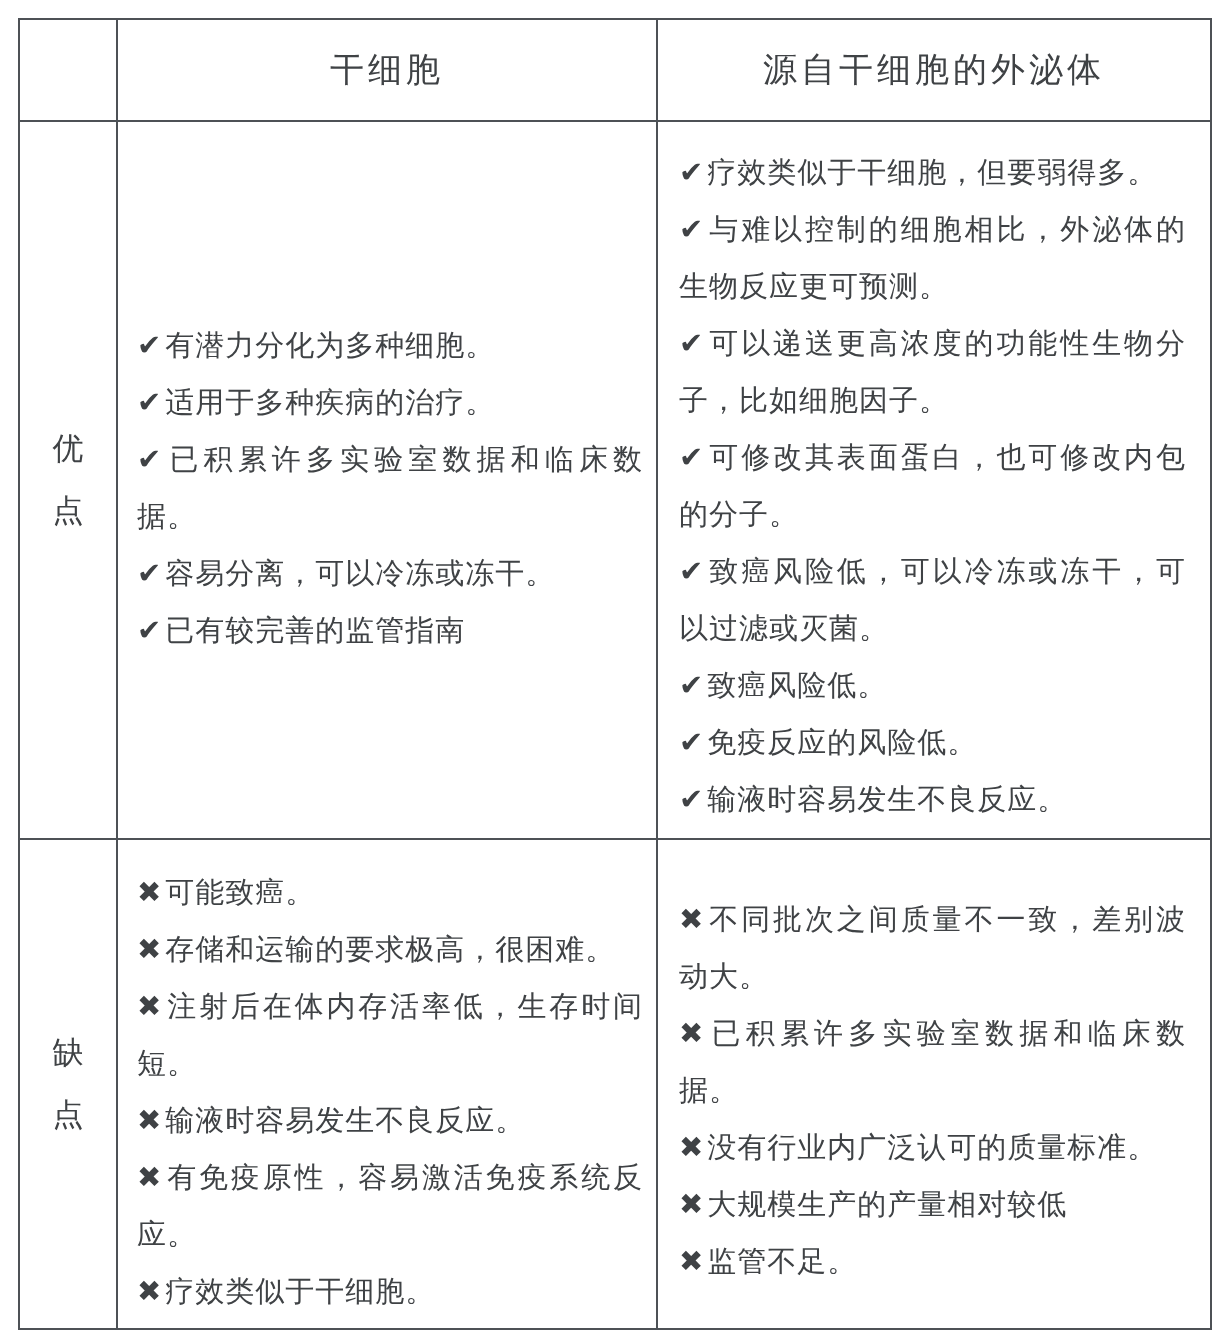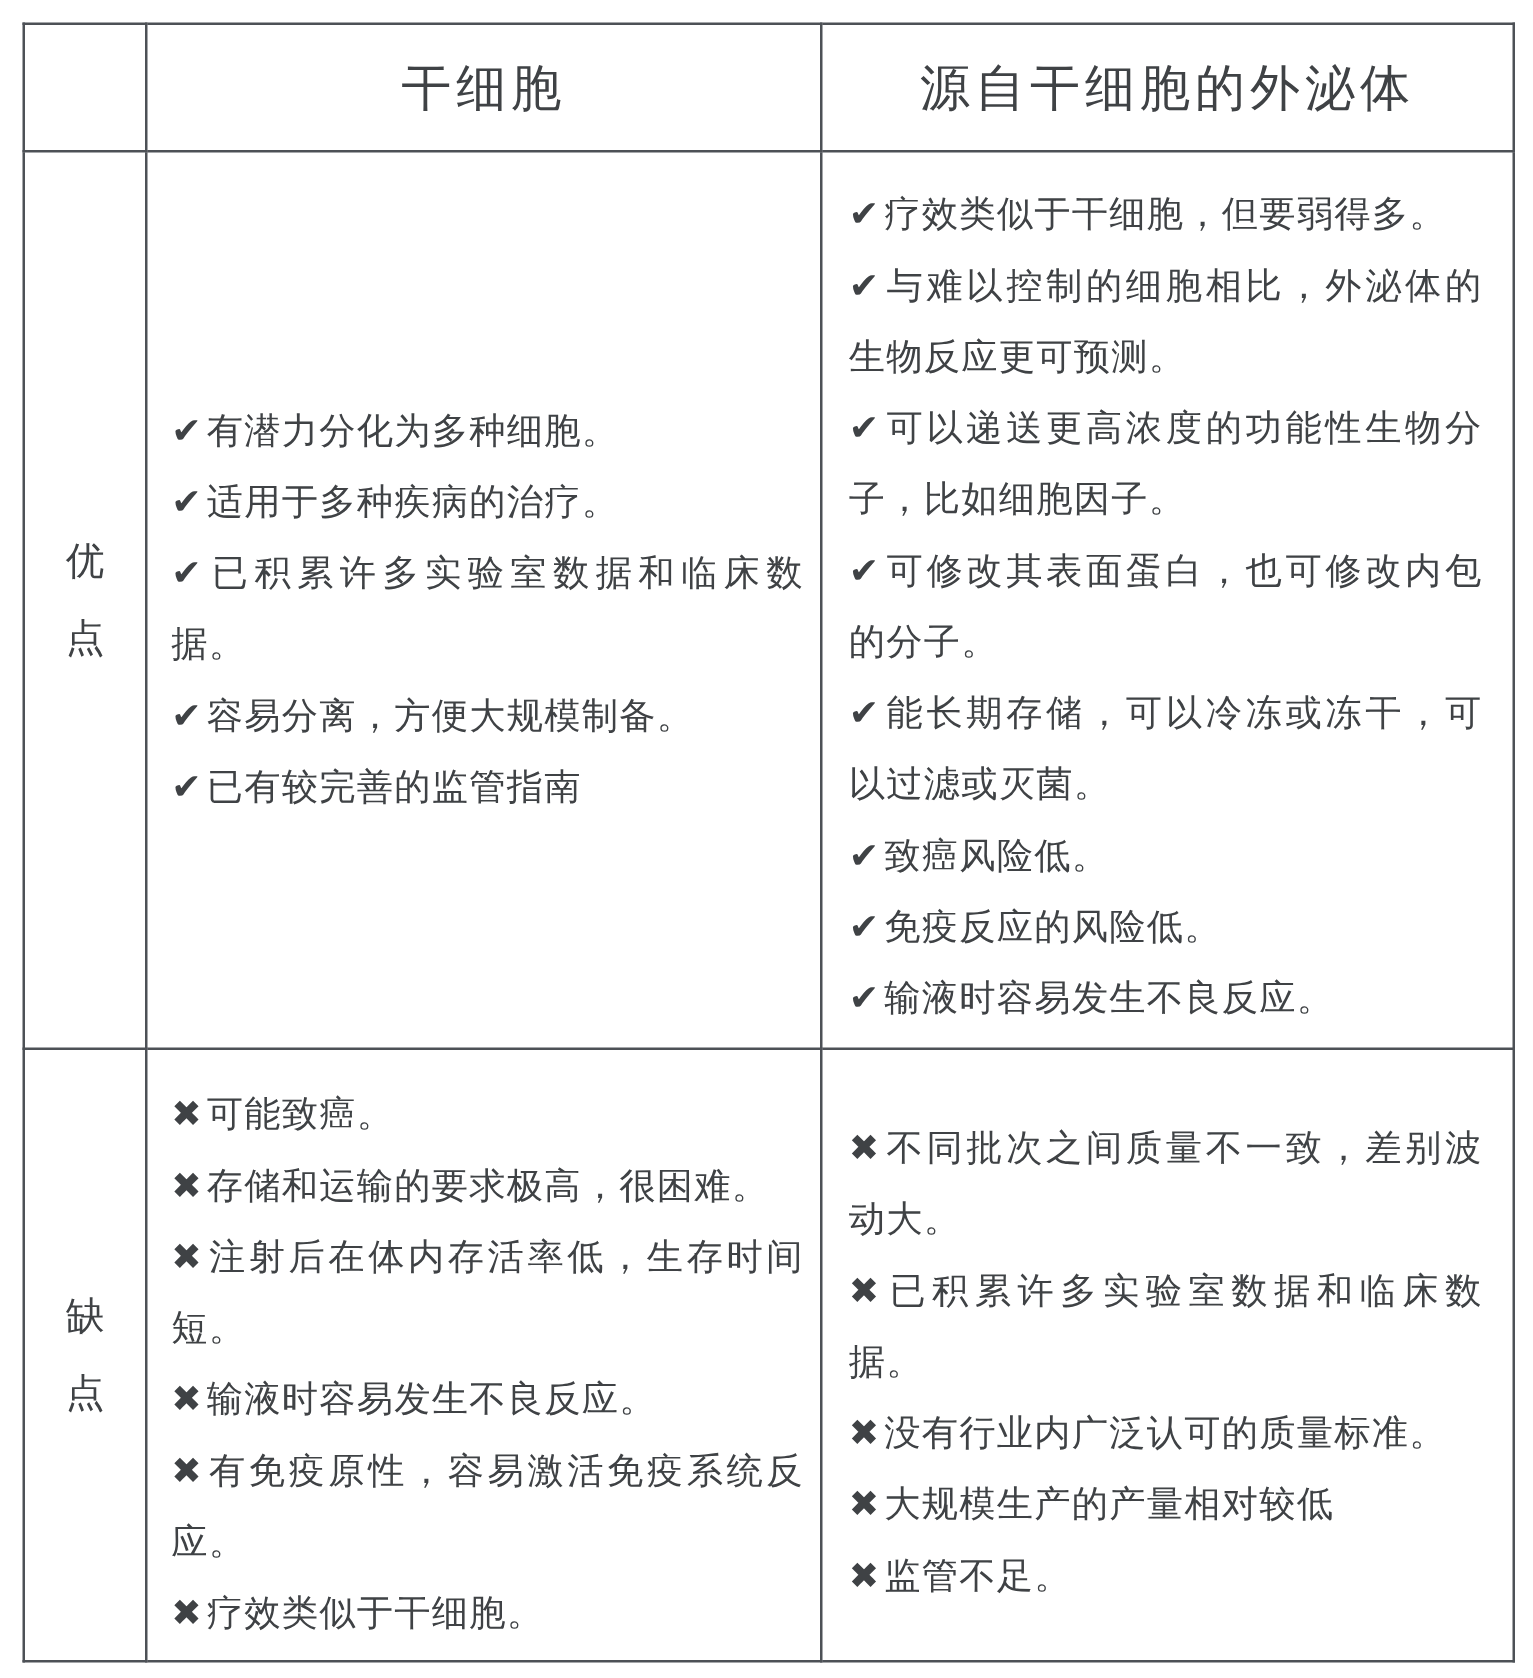--- a/index.html
+++ b/index.html
@@ -26,21 +26,21 @@
   }
   .col-label  { width: 98px;  }
   .col-stem   { width: 540px; }
   .col-exo    { width: 554px; }
 
   .head-row { height: 102px; }
   .adv-row  { height: 718px; }
   .dis-row  { height: 490px; }
 
   .head-cell {
-    font-size: 40px;
+    font-size: 34px;
     font-weight: 400;
     text-align: center;
     letter-spacing: 4px;
   }
   .label-cell {
     text-align: center;
     font-size: 31px;
     font-weight: 400;
   }
   .label-char {
@@ -79,29 +79,29 @@
 
   <tr class="adv-row">
     <td class="label-cell">
       <div class="label-char">优</div>
       <div class="label-char">点</div>
     </td>
     <td class="content-cell pad-stem">
       <p class="item"><span class="mk">✔</span><span>有潜力分化为多种细胞。</span></p>
       <p class="item"><span class="mk">✔</span><span>适用于多种疾病的治疗。</span></p>
       <p class="item"><span class="mk">✔</span><span>已积累许多实验室数据和临床数据。</span></p>
-      <p class="item"><span class="mk">✔</span><span>容易分离，方便大规模制备。</span></p>
+      <p class="item"><span class="mk">✔</span><span>容易分离，可以冷冻或冻干。</span></p>
       <p class="item"><span class="mk">✔</span><span>已有较完善的监管指南</span></p>
     </td>
     <td class="content-cell pad-exo">
       <p class="item"><span class="mk">✔</span><span>疗效类似于干细胞，但要弱得多。</span></p>
       <p class="item"><span class="mk">✔</span><span>与难以控制的细胞相比，外泌体的生物反应更可预测。</span></p>
       <p class="item"><span class="mk">✔</span><span>可以递送更高浓度的功能性生物分子，比如细胞因子。</span></p>
       <p class="item"><span class="mk">✔</span><span>可修改其表面蛋白，也可修改内包的分子。</span></p>
-      <p class="item"><span class="mk">✔</span><span>能长期存储，可以冷冻或冻干，可以过滤或灭菌。</span></p>
+      <p class="item"><span class="mk">✔</span><span>致癌风险低，可以冷冻或冻干，可以过滤或灭菌。</span></p>
       <p class="item"><span class="mk">✔</span><span>致癌风险低。</span></p>
       <p class="item"><span class="mk">✔</span><span>免疫反应的风险低。</span></p>
       <p class="item"><span class="mk">✔</span><span>输液时容易发生不良反应。</span></p>
     </td>
   </tr>
 
   <tr class="dis-row">
     <td class="label-cell">
       <div class="label-char">缺</div>
       <div class="label-char">点</div>

